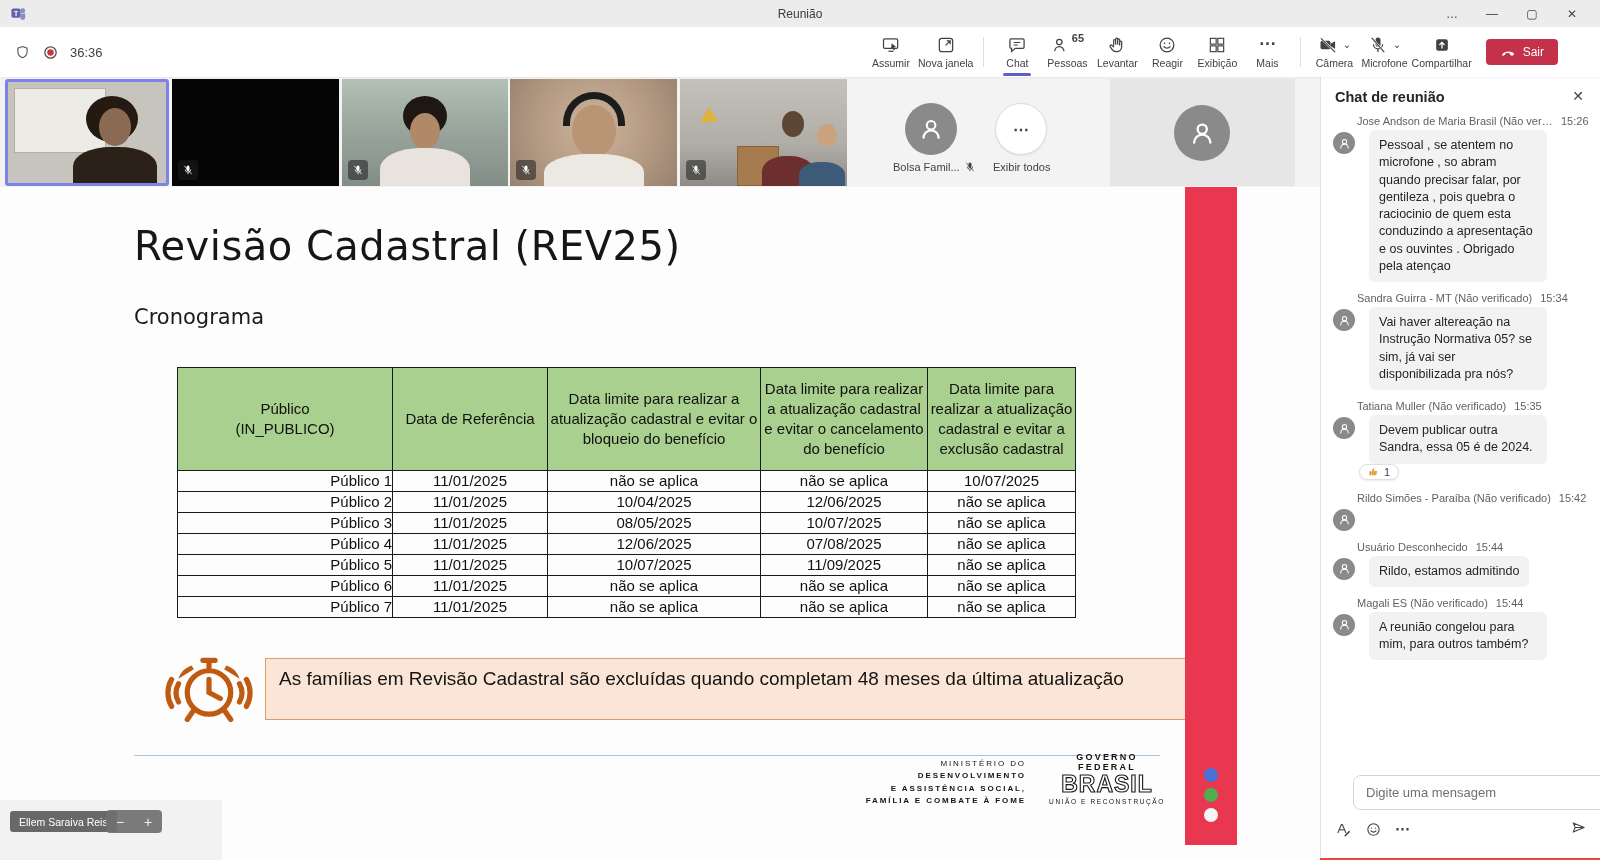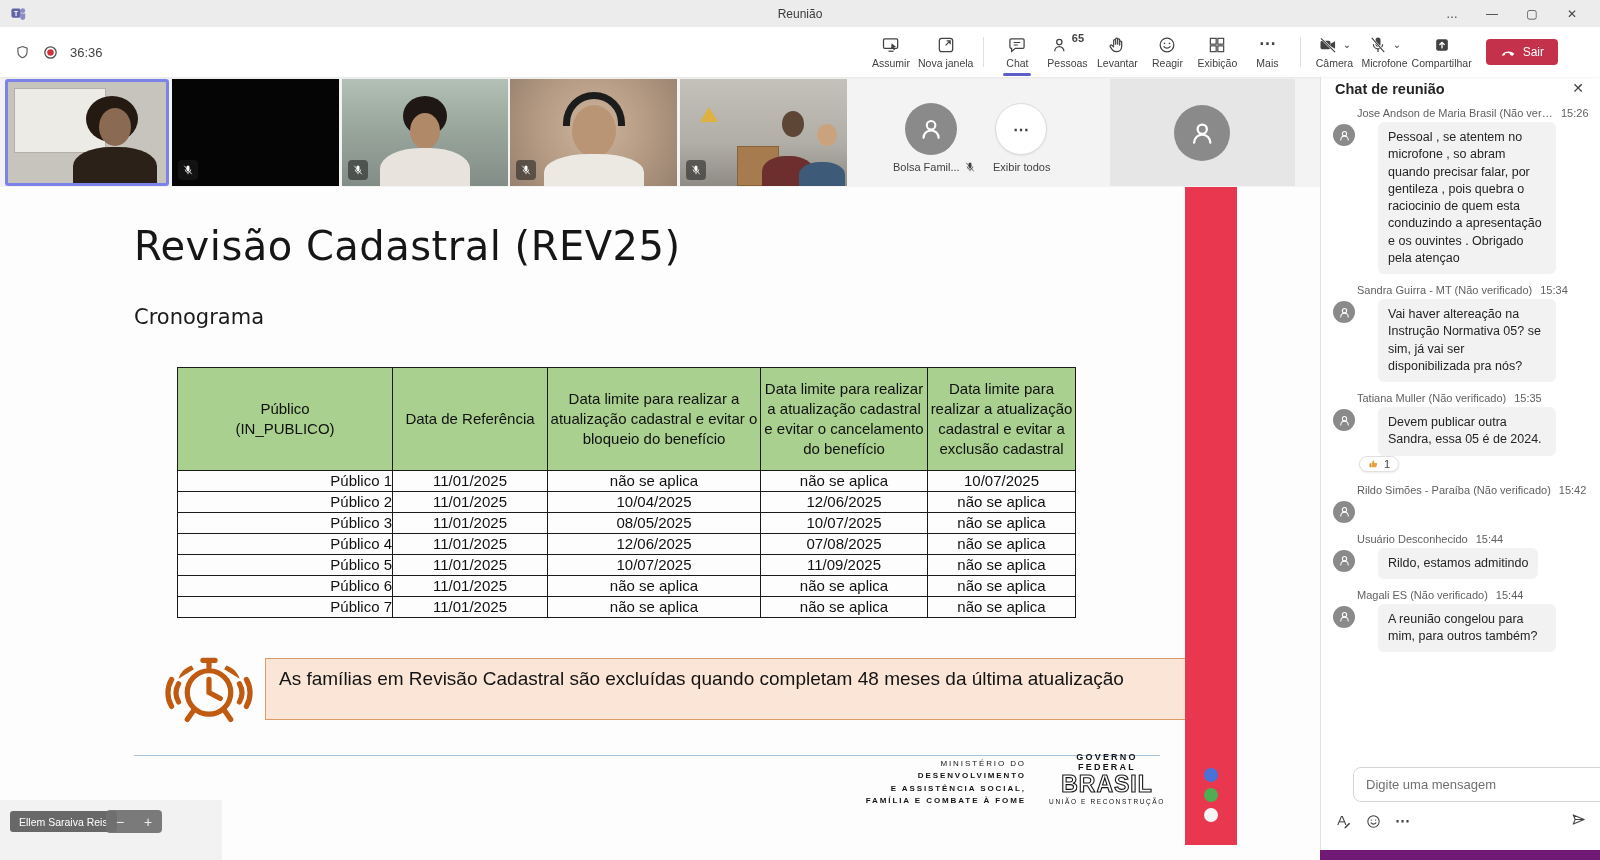--- a/index.html
+++ b/index.html
@@ -1,18 +1,18 @@
 <!DOCTYPE html>
 <html><head>
 <meta charset="utf-8">
 <style>
   * { margin:0; padding:0; box-sizing:border-box; }
   html,body { width:1600px; height:860px; overflow:hidden; background:#fff;
               font-family:"Liberation Sans", sans-serif; }
-  .app { position:relative; width:1600px; height:860px; background:#701a75; overflow:hidden; }
+  .app { position:relative; width:1600px; height:860px; background:#ef4444; overflow:hidden; }
 
   
   .titlebar { position:absolute; left:0; top:0; width:1600px; height:27px; background:#ececec;
               display:flex; align-items:center; }
   .teams-logo { position:absolute; left:10px; top:5px; width:17px; height:17px; }
   .win-title { position:absolute; left:0; right:0; text-align:center; font-size:12px; color:#3b3b3b; }
   .win-controls { position:absolute; right:8px; top:0; height:27px; display:flex; align-items:center; }
   .win-btn { width:40px; height:27px; display:flex; align-items:center; justify-content:center;
              font-size:12px; color:#444; }
 
@@ -110,29 +110,29 @@
   .dot.white { top:621px; background:#f5f5f5; }
   .gray-patch { position:absolute; left:0; top:613px; width:222px; height:60px; background:#f2f2f2; }
   .name-tag { position:absolute; left:10px; top:624px; height:21px; background:rgba(92,92,92,.92);
               border-radius:3px; color:#fff; font-size:10.5px; display:flex; align-items:center; padding:0 9px; }
   .zoom-pill { position:absolute; left:106px; top:623px; width:56px; height:23px; background:rgba(112,112,112,.92);
                border-radius:4px; color:#f0f0f0; display:flex; align-items:center; justify-content:space-around;
                font-size:14px; }
   .zoom-pill span { cursor:pointer; line-height:1; }
 
   
-  .chatpanel { position:absolute; left:1320px; top:67px; width:280px; height:783px; background:#fff;
+  .chatpanel { position:absolute; left:1320px; top:75px; width:280px; height:783px; background:#fff;
                border-left:1px solid #e3e3e3; }
   .chat-header { position:absolute; left:14px; top:14px; font-size:14.5px; font-weight:700; color:#242424; }
   .chat-close { position:absolute; right:16px; top:13px; font-size:14px; color:#424242; cursor:pointer; }
   .chat-messages { position:absolute; left:0; top:38px; width:280px; height:660px; overflow:hidden; padding:2px 12px 0 12px; }
   .msg { margin-bottom:10px; }
   .msg-head { font-size:11px; color:#616161; margin:0 0 3px 24px; display:flex; gap:8px; white-space:nowrap; overflow:hidden; }
   .msg-author { overflow:hidden; text-overflow:ellipsis; max-width:196px; }
-  .msg-row { display:flex; gap:23px; align-items:flex-start; }
+  .msg-row { display:flex; gap:14px; align-items:flex-start; }
   .msg-avatar { width:22px; height:22px; border-radius:50%; background:#8a8a8a; flex:0 0 22px;
                 display:flex; align-items:center; justify-content:center; margin-top:2px; }
   .msg-avatar svg { width:15px; height:15px; }
   .msg-bubble { background:#f2f2f2; border-radius:6px; padding:7px 10px; font-size:12.5px; line-height:1.38;
                 color:#242424; white-space:pre-line; max-width:178px; }
   .reaction { display:inline-flex; align-items:center; gap:4px; background:#fff; border:1px solid #e0e0e0;
               border-radius:10px; padding:1px 8px; font-size:11px; color:#424242; margin:-4px 0 0 26px;
               box-shadow:0 1px 2px rgba(0,0,0,.08); position:relative; z-index:2; }
   .reaction svg { width:12px; height:12px; }
   .chat-inputbox { position:absolute; left:12px; top:700px; width:256px; height:35px; border:1px solid #d4d4d4;

